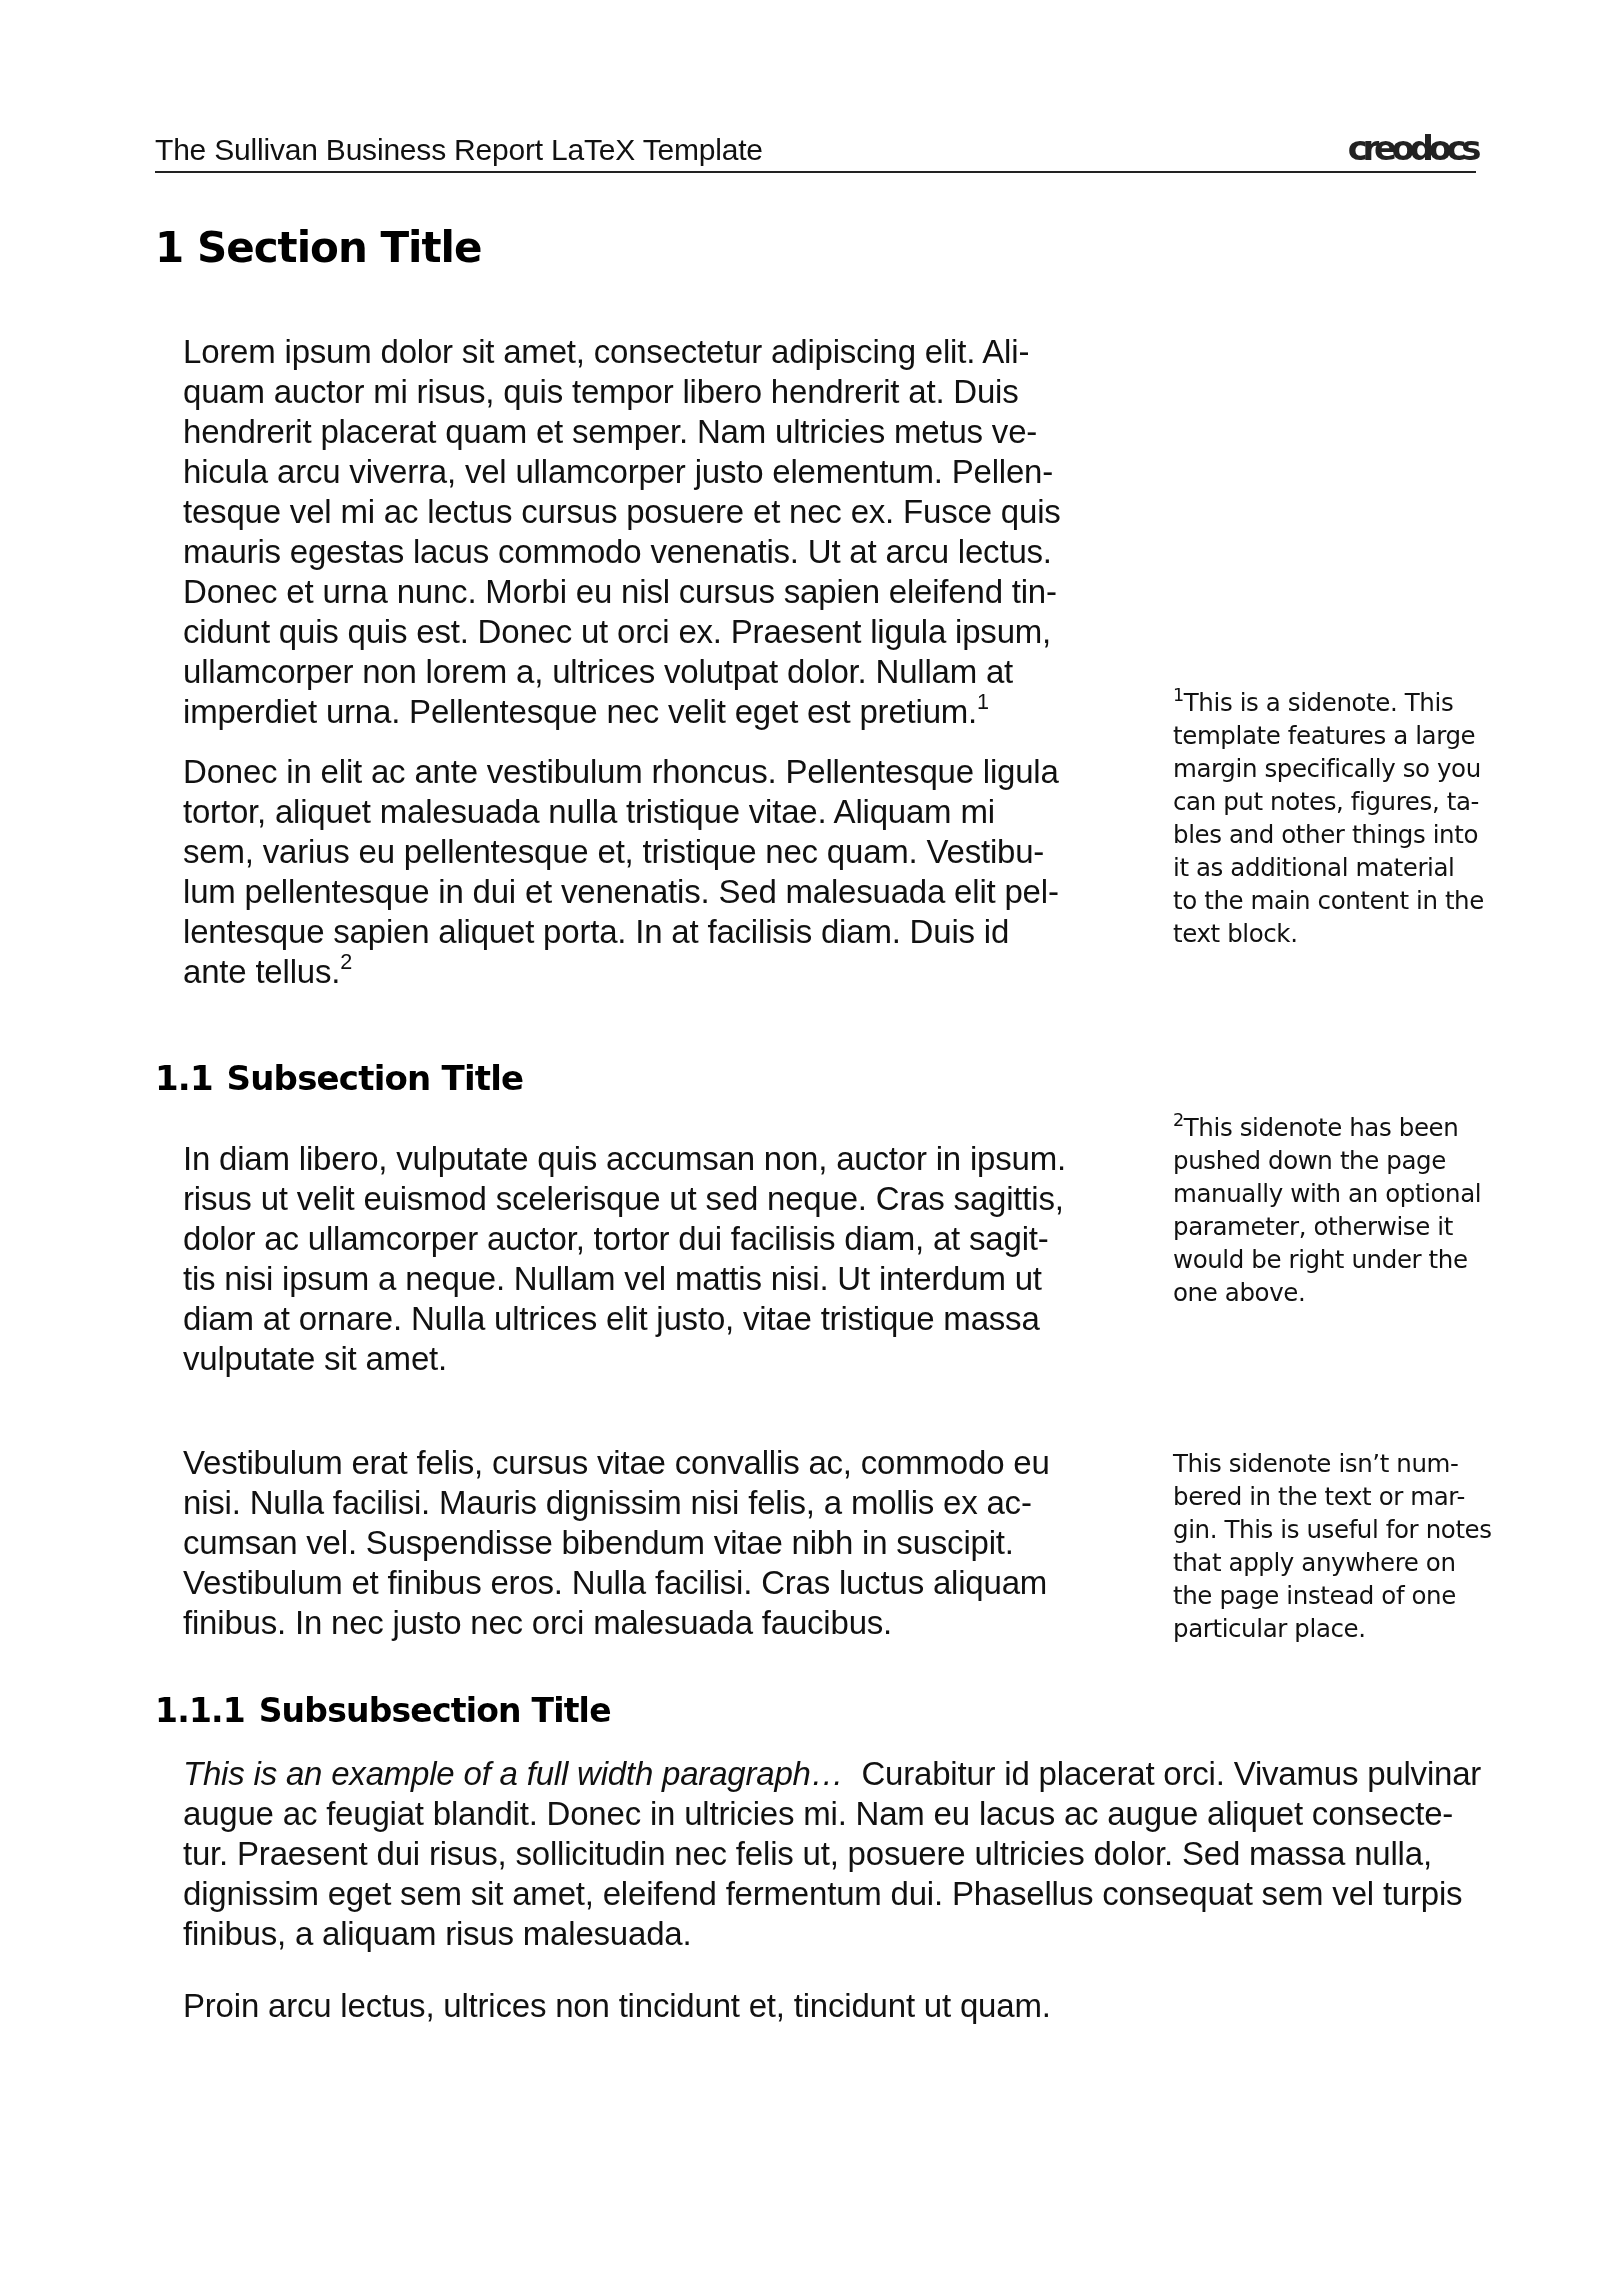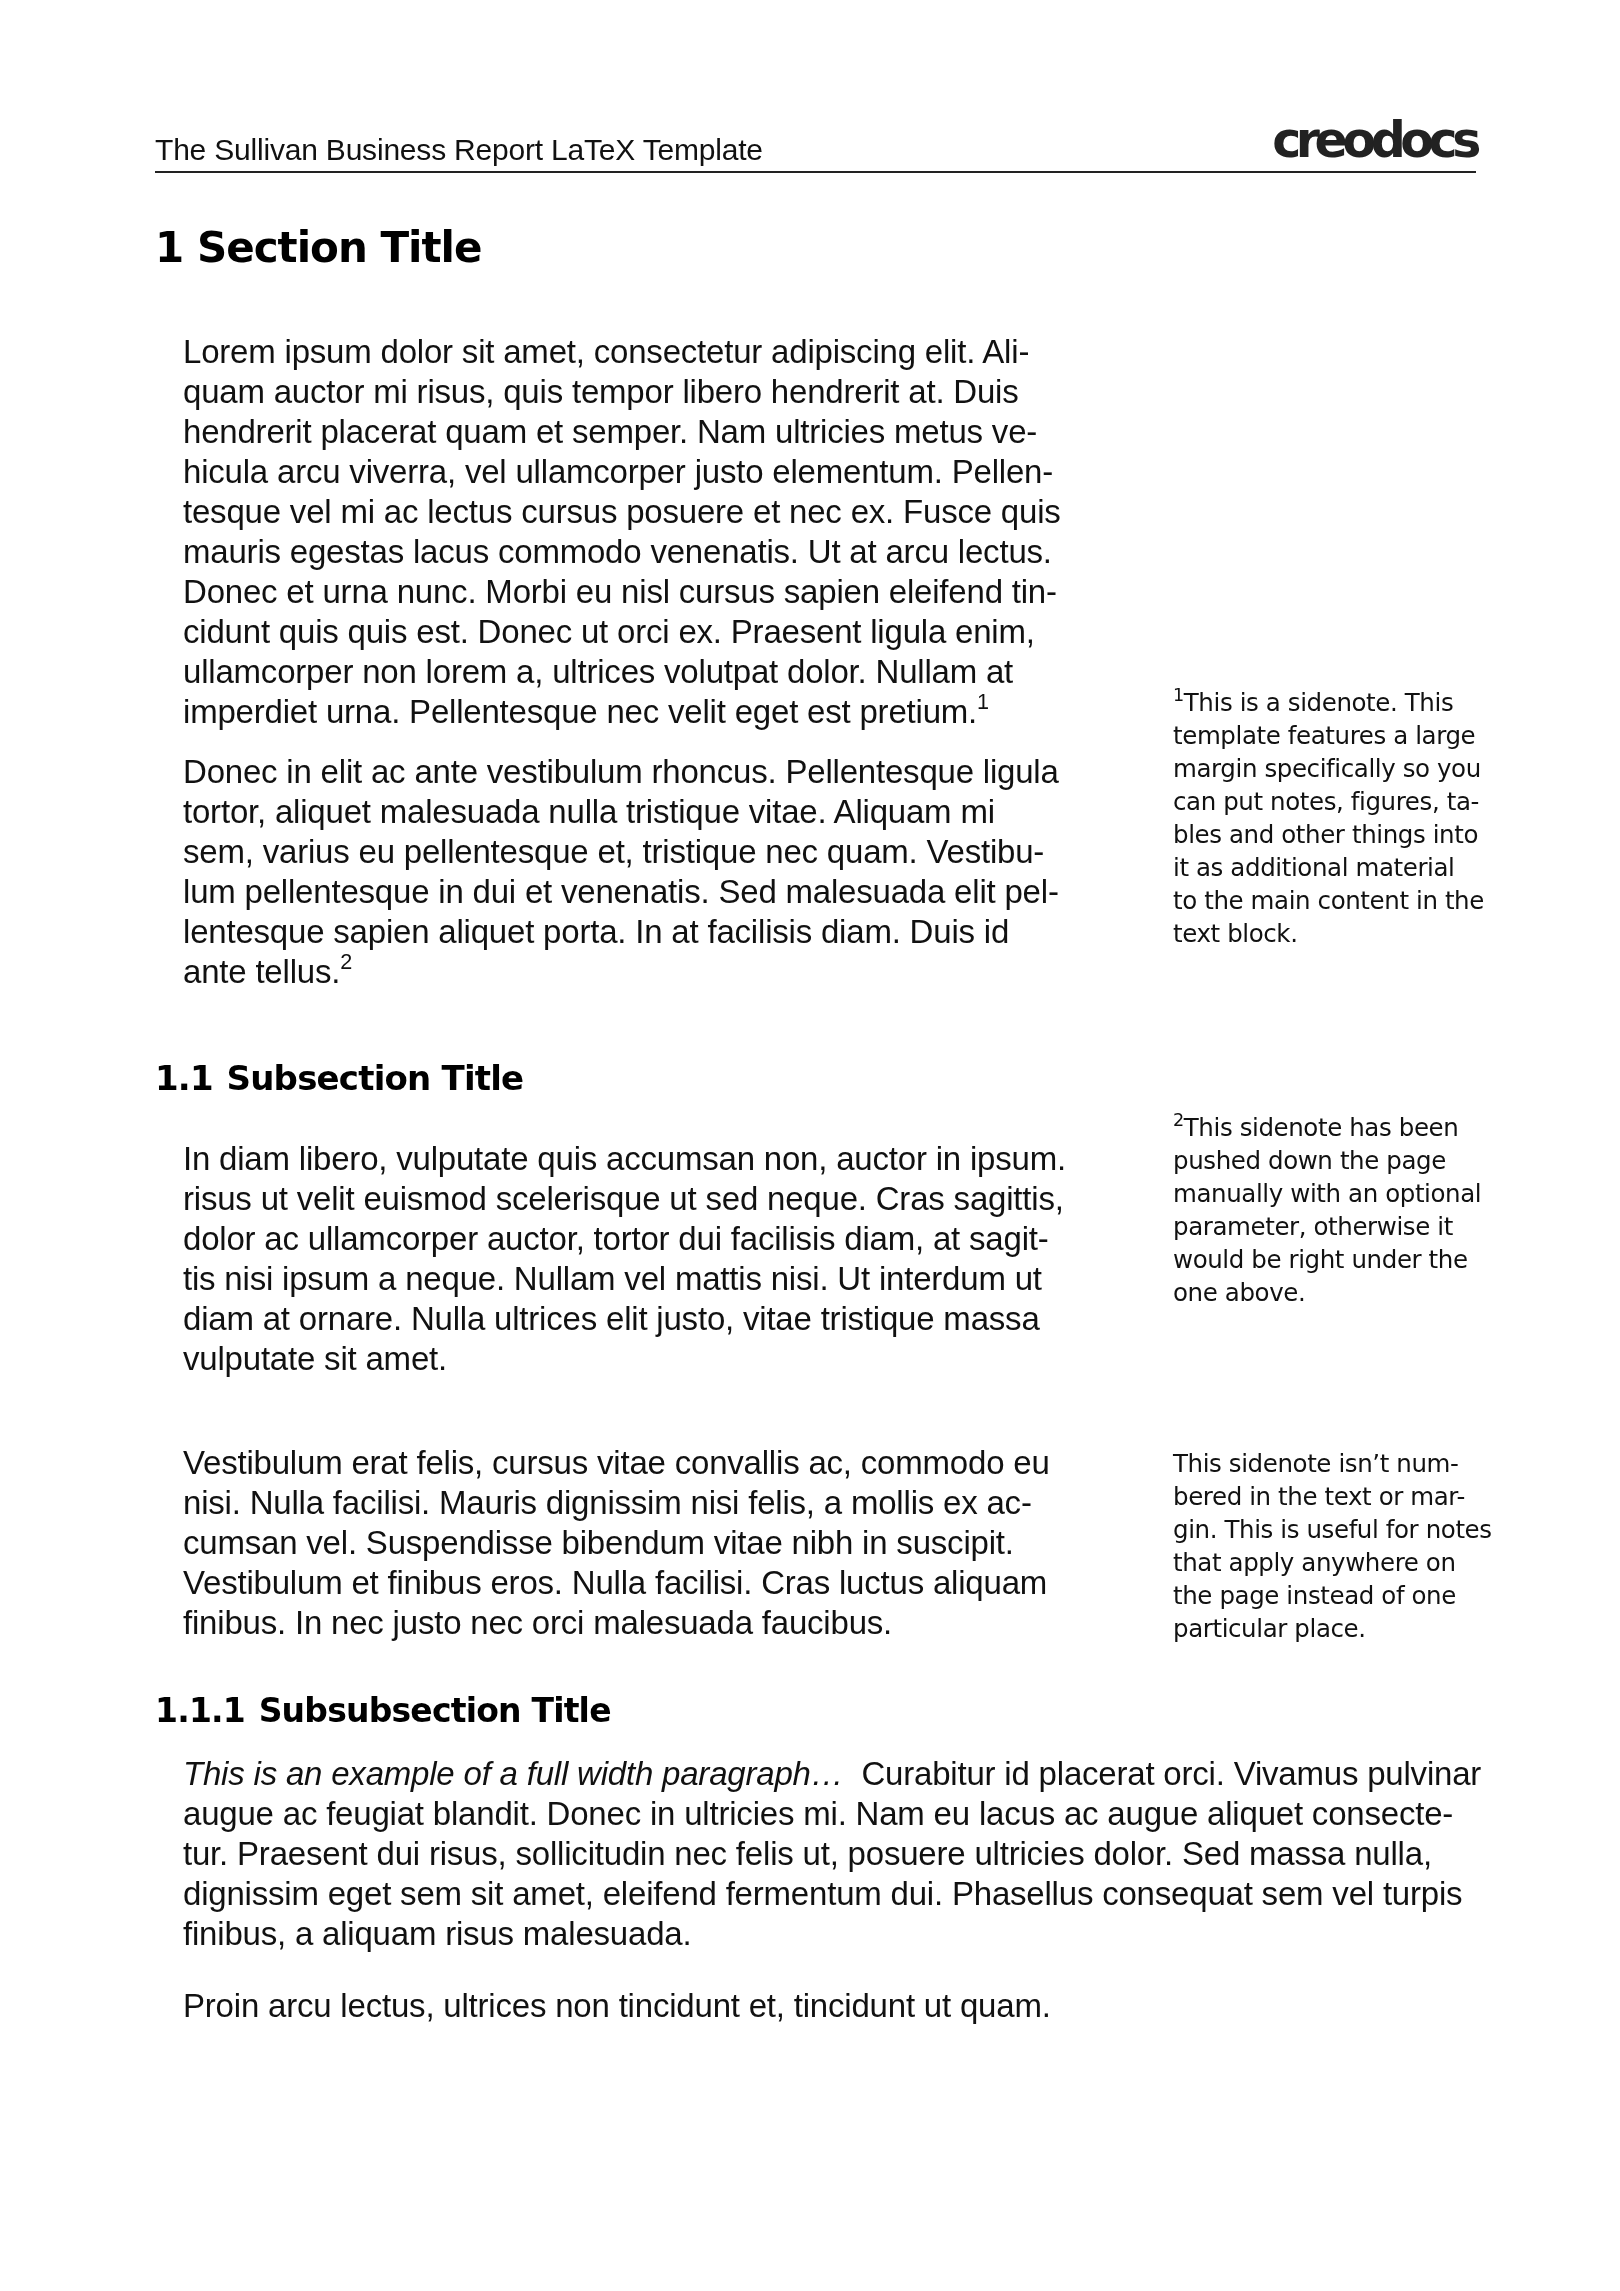--- a/index.html
+++ b/index.html
@@ -16,21 +16,21 @@
       border-bottom: 2px solid #222222;
     }
     .header-title {
       position: absolute; left: 0; bottom: 3.9px;
       font-family: "Liberation Sans", sans-serif;
       font-size: 30px; letter-spacing: -0.2px; color: #111;
     }
     .header-logo {
       position: absolute; right: 0; bottom: 5.9px;
       font-family: "DejaVu Sans", sans-serif; font-weight: bold;
-      font-size: 49px; letter-spacing: -5.4px; color: #222222; line-height: 1;
+      font-size: 34px; letter-spacing: -5.4px; color: #222222; line-height: 1;
     }
 
     
     .h1 {
       position: absolute; left: 155px; top: 227px;
       font-family: "DejaVu Sans", sans-serif; font-weight: bold;
       font-size: 42px; letter-spacing: -1px; color: #000;
       line-height: 1;
     }
     .h2 {
@@ -87,21 +87,21 @@
   </div>
 
   <div class="para" style="top:332px;">
     <span class="line">Lorem ipsum dolor sit amet, consectetur adipiscing elit. Ali-</span>
     <span class="line">quam auctor mi risus, quis tempor libero hendrerit at. Duis</span>
     <span class="line">hendrerit placerat quam et semper. Nam ultricies metus ve-</span>
     <span class="line">hicula arcu viverra, vel ullamcorper justo elementum. Pellen-</span>
     <span class="line">tesque vel mi ac lectus cursus posuere et nec ex. Fusce quis</span>
     <span class="line">mauris egestas lacus commodo venenatis. Ut at arcu lectus.</span>
     <span class="line">Donec et urna nunc. Morbi eu nisl cursus sapien eleifend tin-</span>
-    <span class="line">cidunt quis quis est. Donec ut orci ex. Praesent ligula enim,</span>
+    <span class="line">cidunt quis quis est. Donec ut orci ex. Praesent ligula ipsum,</span>
     <span class="line">ullamcorper non lorem a, ultrices volutpat dolor. Nullam at</span>
     <span class="line"><span>imperdiet urna. Pellentesque nec velit eget est pretium.</span><span class="sup">1</span></span>
   </div>
 
   <div class="para" style="top:752px;">
     <span class="line">Donec in elit ac ante vestibulum rhoncus. Pellentesque ligula</span>
     <span class="line">tortor, aliquet malesuada nulla tristique vitae. Aliquam mi</span>
     <span class="line">sem, varius eu pellentesque et, tristique nec quam. Vestibu-</span>
     <span class="line">lum pellentesque in dui et venenatis. Sed malesuada elit pel-</span>
     <span class="line">lentesque sapien aliquet porta. In at facilisis diam. Duis id</span>

